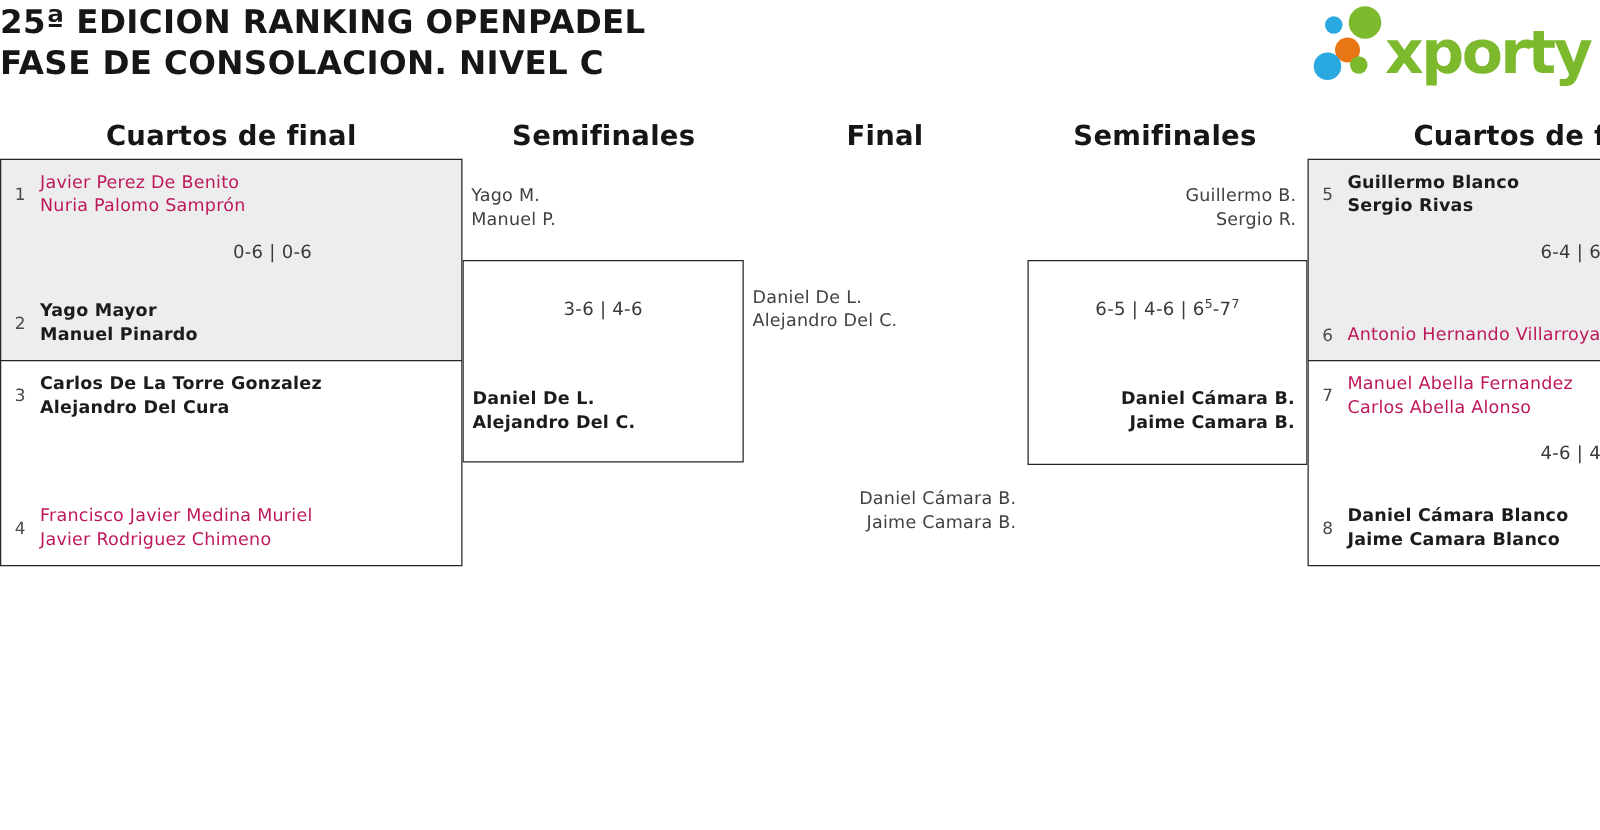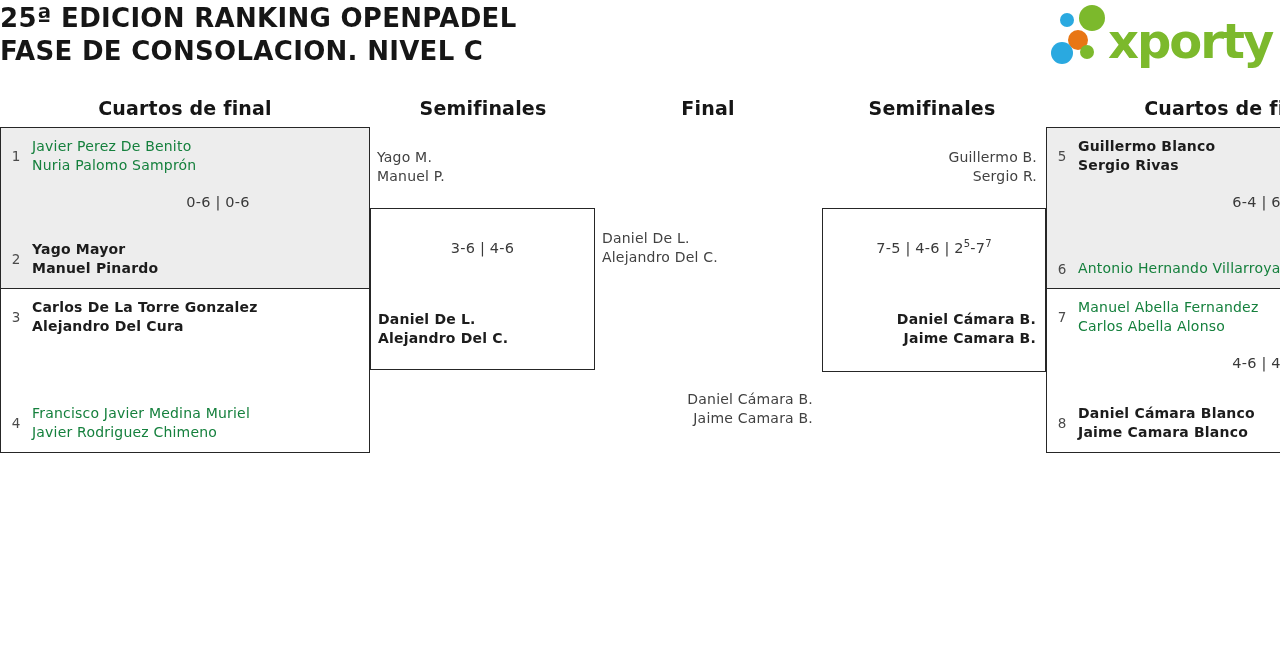--- a/index.html
+++ b/index.html
@@ -6,29 +6,29 @@
   .stage{
     position:relative;width:1280px;height:664px;overflow:hidden;background:#fff;
     font-family:"DejaVu Sans","Liberation Sans",sans-serif;color:#414141;padding-left:24px;
   }
   
   .title{position:absolute;left:0;top:2px;font-weight:700;font-size:26px;line-height:33px;
          color:#161616;letter-spacing:.3px;white-space:nowrap;}
   
   .logo{position:absolute;left:1046px;top:2px;width:235px;height:68px;}
   
-  .round-header{position:absolute;top:97px;font-weight:700;font-size:19px;color:#161616;
+  .round-header{position:absolute;top:97px;font-weight:700;font-size:22px;color:#161616;
                 text-align:center;letter-spacing:.2px;white-space:nowrap;}
   
   .match{position:absolute;border:1px solid #262626;background:#fff;box-sizing:border-box;}
   .match.gray{background:#ededed;}
   .slot{position:absolute;left:8px;display:flex;align-items:center;gap:9px;}
   .slot.top{top:9px;} .slot.bottom{bottom:10px;}
   .seed{width:14px;font-size:13.5px;color:#4a4a4a;text-align:center;flex:none;}
-  .names{font-size:14px;line-height:19px;letter-spacing:.2px;color:#15803d;white-space:nowrap;}
+  .names{font-size:14px;line-height:19px;letter-spacing:.2px;color:#be185d;white-space:nowrap;}
   .names.win{font-weight:700;color:#1c1c1c;}
   .score{position:absolute;left:0;width:100%;text-align:center;font-size:14.5px;color:#3a3a3a;
          letter-spacing:.2px;white-space:nowrap;}
   .qf .score{top:66px;margin-left:33px;}
   .sf .score{top:31px;}
   .sf .winner{position:absolute;top:101px;left:7px;}
   .sf .winner.right{left:auto;right:9px;text-align:right;}
   sup{font-size:10px;line-height:0;}
   
   .entrant{position:absolute;font-size:14px;line-height:19px;letter-spacing:.2px;
@@ -116,21 +116,21 @@
     <div>Daniel Cámara B.</div>
     <div>Jaime Camara B.</div>
   </div>
 
   <div class="entrant right" style="left:837px;top:148px;width:200px;">
     <div>Guillermo B.</div>
     <div>Sergio R.</div>
   </div>
 
   <div class="match sf" style="left:822px;top:208px;width:224px;height:164px;">
-    <div class="score"><span>7-5 | 4-6 | 2</span><sup>5</sup><span>-7</span><sup>7</sup></div>
+    <div class="score"><span>6-5 | 4-6 | 6</span><sup>5</sup><span>-7</span><sup>7</sup></div>
     <div class="winner right names win">
       <div>Daniel Cámara B.</div>
       <div>Jaime Camara B.</div>
     </div>
   </div>
 
   <div class="match qf gray" style="left:1046px;top:127px;width:370px;height:162px;">
     <div class="slot top">
       <span class="seed">5</span>
       <span class="names win">

